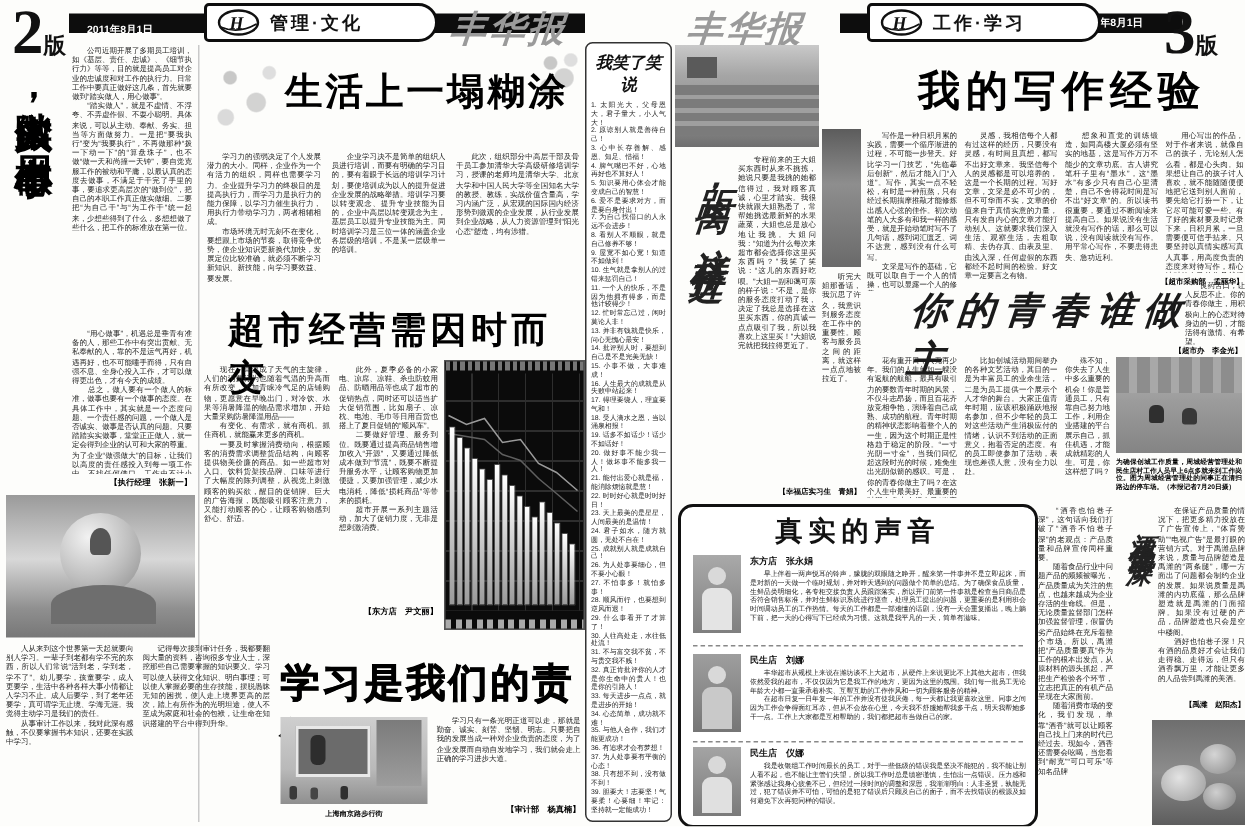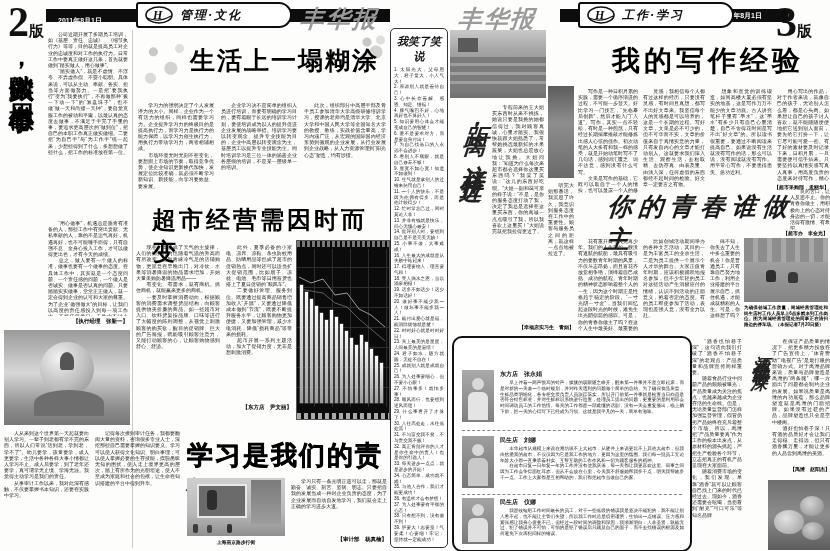--- a/index.html
+++ b/index.html
@@ -10,21 +10,21 @@
   .t45{font-size:4.6px;line-height:5.8px;text-align:justify;color:#1c1c1c;overflow:hidden;white-space:pre-line;}
   .byline{font-size:5.5px;font-weight:bold;color:#000;text-align:right;}
   .cap{font-size:4.8px;font-weight:bold;color:#000;}
   .vert{writing-mode:vertical-rl;text-orientation:upright;}
   .script{font-style:italic;font-weight:bold;transform:skewX(-5deg);}
   .headline{font-weight:900;color:#000;font-family:"Liberation Sans","DejaVu Sans",sans-serif;}
   .blackbar{background:#0d0d0d;height:13px;}
   .date{color:#fff;font-size:7px;font-weight:bold;line-height:13px;}
   .tab{background:#fff;border:2px solid #0d0d0d;border-radius:4px 16px 16px 4px;height:22px;
        display:flex;align-items:center;gap:6px;padding:0 10px 0 6px;}
-  .section-label{font-size:12px;font-weight:900;letter-spacing:2px;font-style:italic;}
+  .section-label{font-size:12px;font-weight:900;letter-spacing:2px;}
   .pagenum{font-size:42px;font-weight:900;font-family:"Liberation Serif","DejaVu Serif",serif;line-height:40px;}
   .ban{font-size:15px;font-weight:900;}
   .masthead{font-size:24px;color:#9a9a9a;letter-spacing:2px;}
   .rule-v{width:1px;background:#c9c9c9;}
   .mottos-box{border:1px solid #333;border-radius:5px;background:#fff;padding:3px 3px;}
   .voices-box{border:2px solid #111;border-radius:10px;background:#fff;}
   .dashed{border-top:1px dashed #888;}
   .deco-flower{background:
      radial-gradient(circle at 30% 30%, #bbb 0 4px, transparent 5px),
      radial-gradient(circle at 60% 55%, #c9c9c9 0 6px, transparent 7px),
@@ -218,20 +218,21 @@
   <div class="abs t5" style="left:710px;top:238px;width:30px;height:94px;">　　殊不知，你失去了人生中多么重要的机会！你是普通员工，只有靠自己努力地工作，利用企业搭建的平台展示自己，抓住机遇，才能成就精彩的人生。可是，你这样想了吗？</div>
 
   <div class="abs" style="left:744px;top:238px;width:84px;height:64px;background:linear-gradient(#b8b8b8,#9c9c9c 45%,#848484);">
     <div class="abs" style="left:0;top:0;width:100%;height:24px;background:repeating-linear-gradient(90deg,#8d8d8d 0 9px,#a8a8a8 9px 14px);"></div>
     <div class="abs" style="left:22px;top:32px;width:10px;height:12px;background:#2f2f2f;border-radius:4px 4px 2px 2px;"></div>
     <div class="abs" style="left:44px;top:34px;width:10px;height:11px;background:#383838;border-radius:4px 4px 2px 2px;"></div>
   </div>
   <div class="abs cap" style="left:744px;top:305px;width:84px;height:32px;text-align:justify;font-size:4.5px;line-height:5.6px;">为确保创城工作质量，周城经营管理处和民生店村工作人员早上6点多就来到工作岗位。图为周城经营管理处的同事正在清扫路边的停车场。（本报记者7月20日摄）</div>
 
   <div class="abs voices-box" style="left:452px;top:336px;width:236px;height:212px;">
+    <div style="text-align:center;font-weight:900;font-size:18px;letter-spacing:4px;margin-top:4px;">真实的声音</div>
 
     <div class="abs" style="left:8px;top:32px;width:32px;height:52px;background:linear-gradient(#a9a9a9,#7f7f7f);">
       <div class="abs" style="left:10px;top:8px;width:12px;height:12px;border-radius:50%;background:#d9d9d9;"></div>
       <div class="abs" style="left:6px;top:22px;width:20px;height:28px;border-radius:6px 6px 0 0;background:#e4e4e4;"></div>
     </div>
     <div class="abs" style="left:46px;top:32px;width:184px;">
       <div style="font-size:6px;font-weight:bold;margin-bottom:1px;">东方店　张永娟</div>
       <div class="t45" style="height:48px;">　　早上伴着一两声悦耳的铃声，朦胧的双眼随之睁开，醒来第一件事并不是立即起床，而是对新的一天做一个临时规划，并对昨天遇到的问题做个简单的总结。为了确保食品质量，生鲜品类明细化，各专柜交接负责人员跟踪落实，所以开门前第一件事就是检查当日商品是否符合销售标准，并对生鲜标识系统进行巡查，处理员工提出的问题，更重要的是利用班会时间调动员工的工作热情。每天的工作都是一部难懂的话剧，没有一天会重复播出，晚上躺下前，把一天的心得写下已经成为习惯。这就是我平凡的一天，简单有滋味。</div>
     </div>
     <div class="abs dashed" style="left:8px;top:92px;width:220px;"></div>

